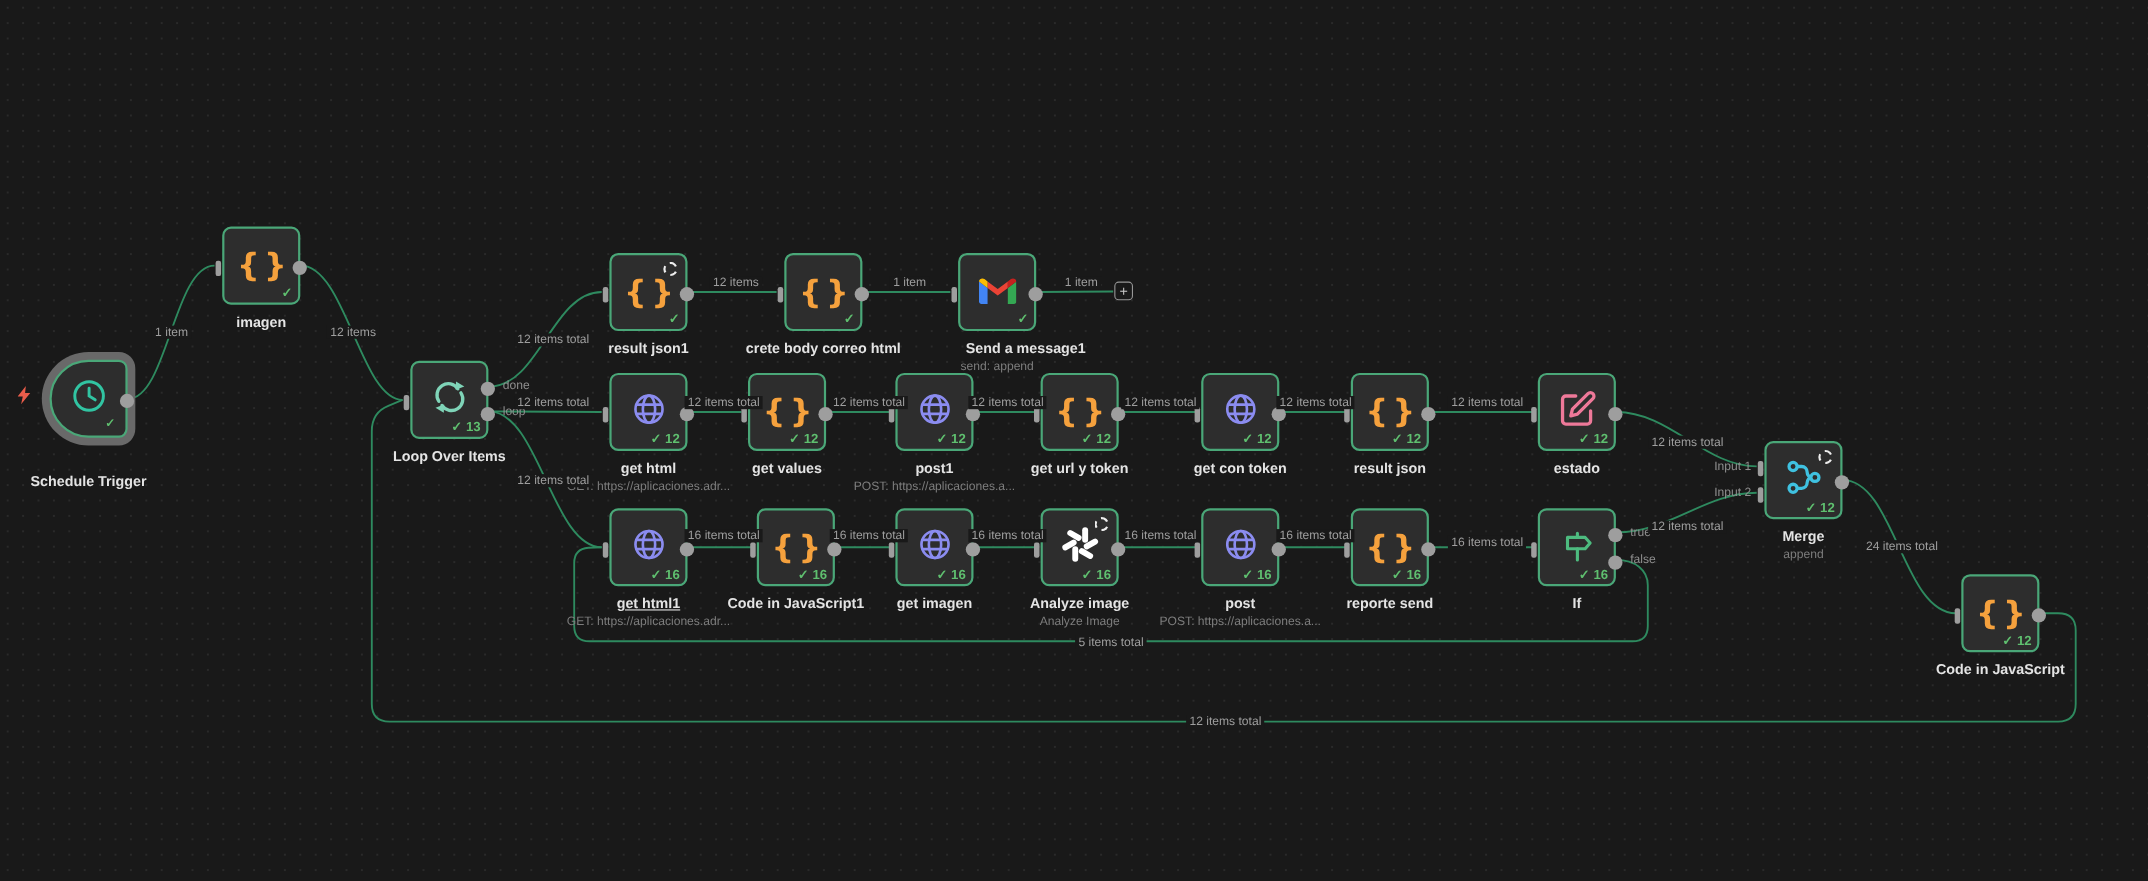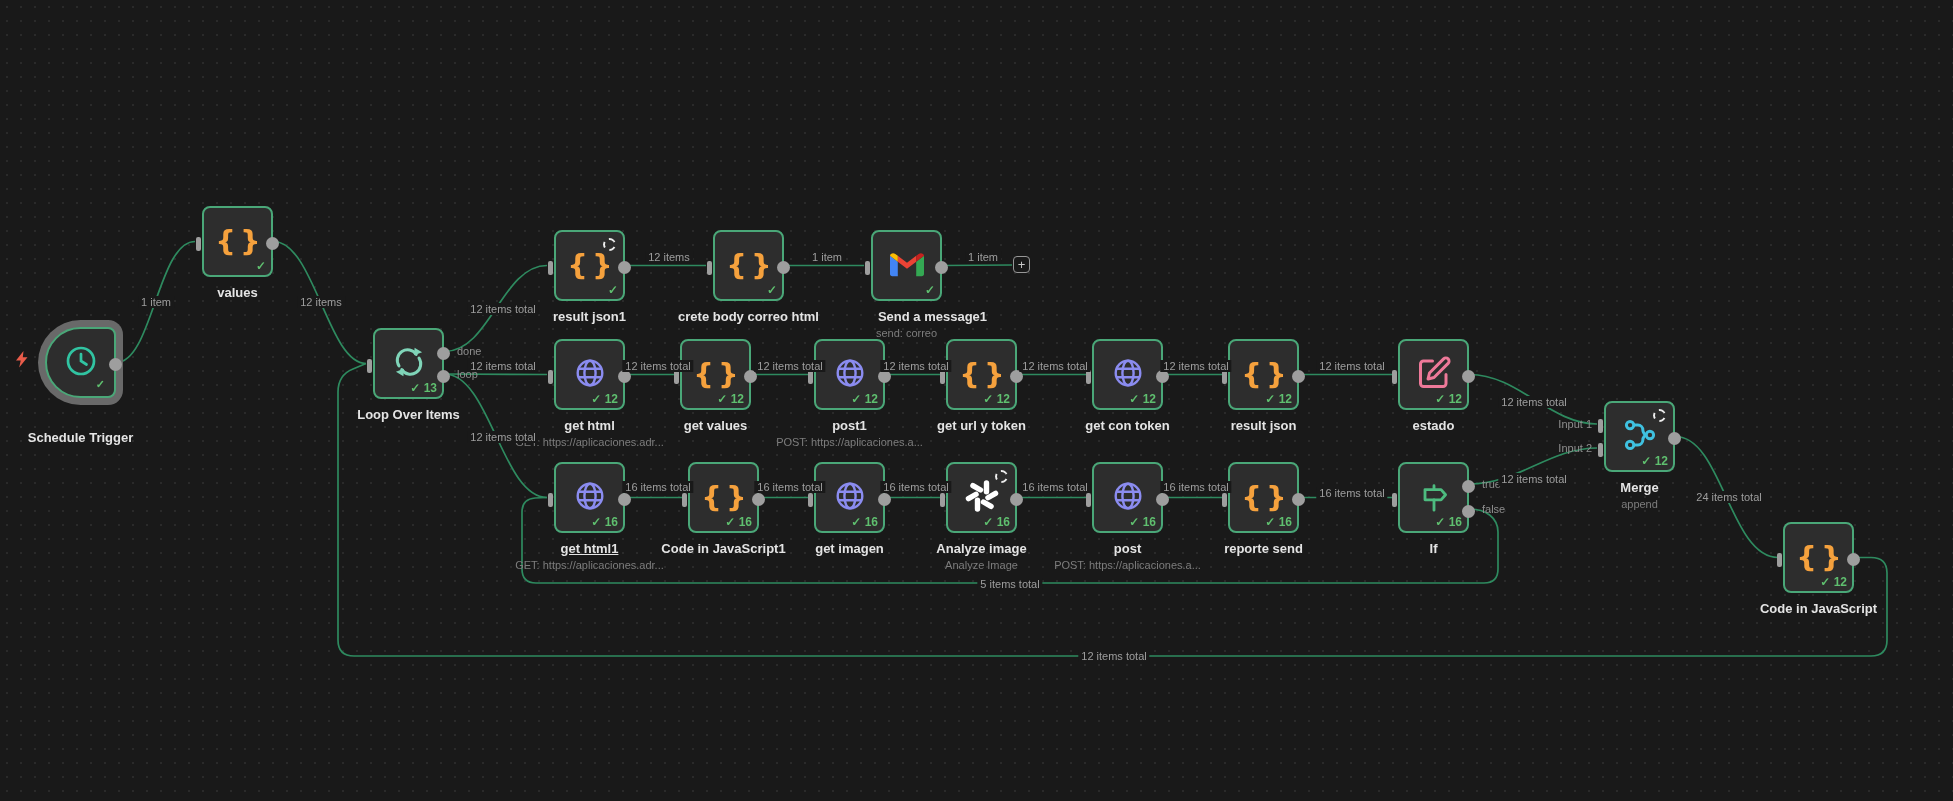--- a/index.html
+++ b/index.html
@@ -97,21 +97,21 @@
       <span class="check" style="font-size: 11px; right: 9px; bottom: 5px;">✓</span>
       <span class="port-out" style="top: 29px;"></span>
     </div>
     <div class="ntitle" style="left: 80.5px; top: 430px; text-align: right;">Schedule Trigger</div>
     <div class="node" style="left: 202px; top: 206px;">
       <span><span class="braces" style="color:#f5a13d">{}</span></span>
       <span class="check">✓</span>
       <span class="port-in" style="top: 28.5px;"></span>
       <span class="port-out" style="top: 29px;"></span>
     </div>
-    <div class="ntitle" style="left: 237.5px; top: 285px;">values</div>
+    <div class="ntitle" style="left: 237.5px; top: 285px;">imagen</div>
     <span class="plabel" style="left: 457px; top: 345px;">done</span>
     <span class="plabel" style="left: 457px; top: 367.5px;">loop</span>
     <div class="node" style="left: 373px; top: 328px;">
       <span><svg width="40" height="40" viewBox="0 0 36 36">
           <g fill="none" stroke="#7fd4b8" stroke-width="2.7" stroke-linecap="round">
             <path d="M9 21.5 A9.3 9.3 0 0 1 24.5 11.2"></path>
             <path d="M27 14.5 A9.3 9.3 0 0 1 11.5 24.8"></path>
           </g>
           <g fill="#7fd4b8">
             <path d="M23 5.2 L29.8 9.3 L22.7 11.9 Z"></path>
@@ -145,21 +145,21 @@
           <path fill="#34a853" d="M18.5 18h3.9c.9 0 1.6-.7 1.6-1.6V3.6l-5.5 4.2z"></path>
           <path fill="#ea4335" d="M5.5 7.8 12 12.7l6.5-4.9V3.6L12 8.5 5.5 3.6z"></path>
           <path fill="#fbbc04" d="M0 3.6l5.5 4.2V3.6L3.5 2.1C2.2 1.1 0 2 0 3.6z"></path>
           <path fill="#c5221f" d="M18.5 3.6v4.2L24 3.6c0-1.6-2.2-2.5-3.5-1.5l-2 1.5z"></path>
         </svg></span>
       <span class="check">✓</span>
       <span class="port-in" style="top: 28.5px;"></span>
       <span class="port-out" style="top: 29px;"></span>
     </div>
     <div class="ntitle" style="left: 906.5px; top: 309px; margin-left: 26px;">Send a message1</div>
-    <div class="nsub" style="left: 906.5px; top: 327px;">send: correo</div>
+    <div class="nsub" style="left: 906.5px; top: 327px;">send: append</div>
     <div class="node" style="left: 554px; top: 339px;">
       <span><svg width="40" height="40" viewBox="0 0 40 40">
           <g fill="none" stroke="#8b8cf0" stroke-width="2.4">
             <circle cx="20" cy="20" r="12.3"></circle>
             <ellipse cx="20" cy="20" rx="5.6" ry="12.3"></ellipse>
             <path d="M8.5 15.8 H31.5 M8.5 24.2 H31.5"></path>
           </g>
         </svg></span>
       <span class="check">✓ 12</span>
       <span class="port-in" style="top: 28.5px;"></span>

